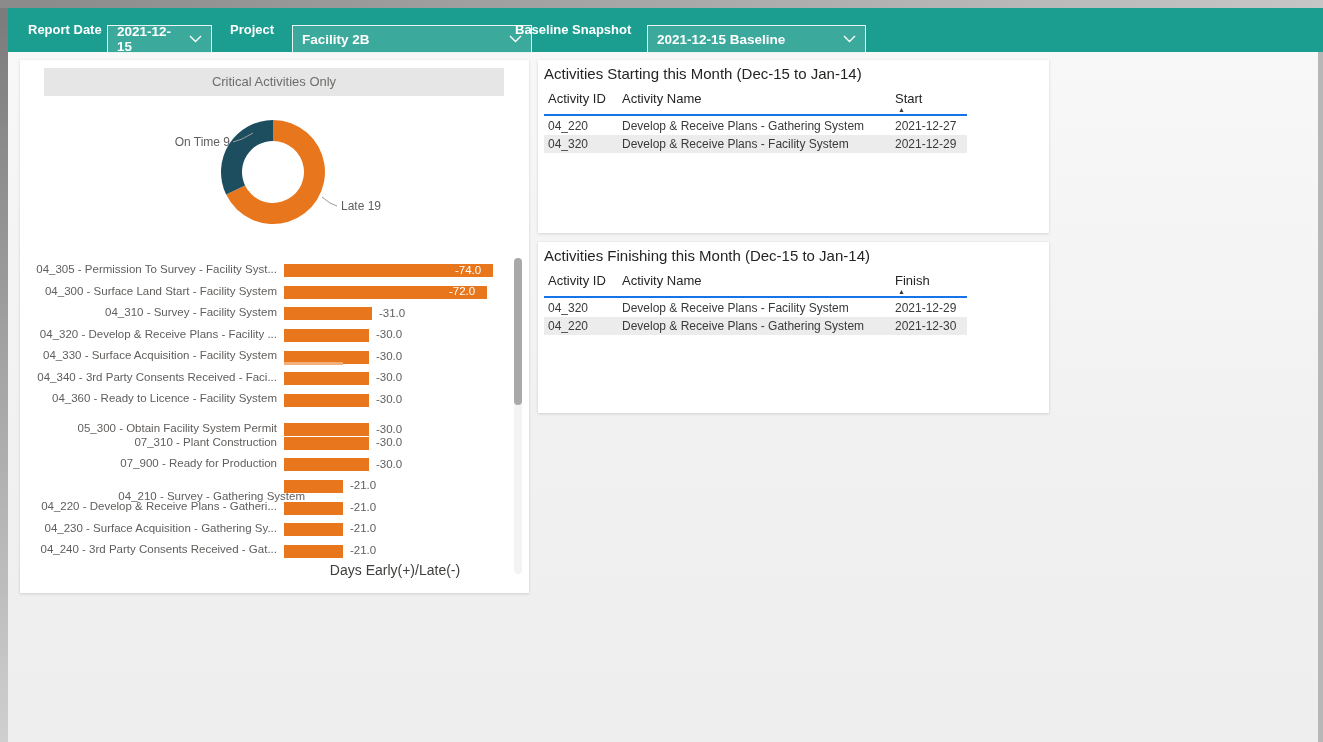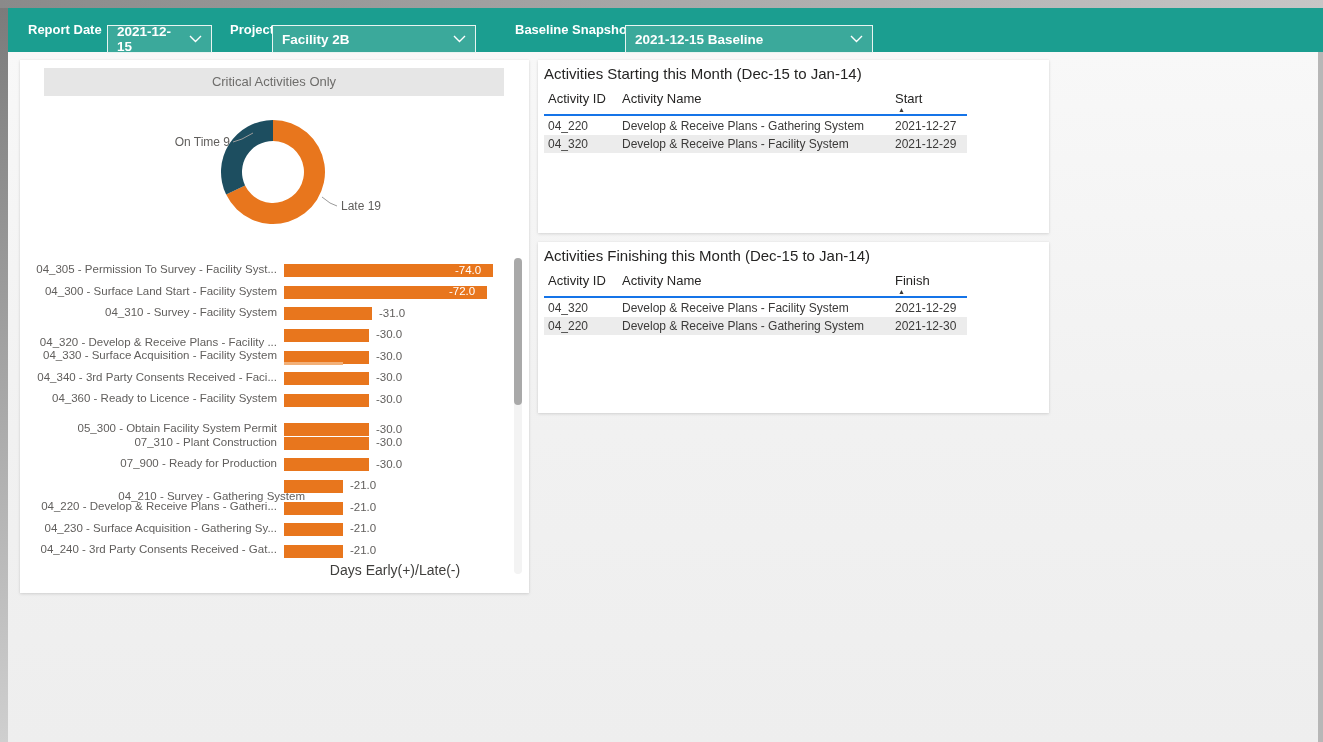--- a/index.html
+++ b/index.html
@@ -95,31 +95,31 @@
   <div class="flt-dd" style="left:99px; width:105px;">
     <span>2021-12-15</span>
     <span class="chev">
       <svg width="13" height="8" viewBox="0 0 13 8">
           <polyline points="1,1 6.5,6.5 12,1" fill="none" stroke="#FFFFFF" stroke-width="1.4"></polyline>
         </svg>
     </span>
   </div>
 
   <span class="flt-label" style="left:222px;">Project</span>
-  <div class="flt-dd" style="left:264px; width:204px;">
+  <div class="flt-dd" style="left:284px; width:240px;">
     <span>Facility 2B</span>
     <span class="chev">
       <svg width="13" height="8" viewBox="0 0 13 8">
           <polyline points="1,1 6.5,6.5 12,1" fill="none" stroke="#FFFFFF" stroke-width="1.4"></polyline>
         </svg>
     </span>
   </div>
 
   <span class="flt-label" style="left:507px;">Baseline Snapshot</span>
-  <div class="flt-dd" style="left:617px; width:248px;gap:20px;">
+  <div class="flt-dd" style="left:639px; width:219px;gap:20px;">
     <span>2021-12-15 Baseline</span>
     <span class="chev">
       <svg width="13" height="8" viewBox="0 0 13 8">
           <polyline points="1,1 6.5,6.5 12,1" fill="none" stroke="#FFFFFF" stroke-width="1.4"></polyline>
         </svg>
     </span>
   </div>
 </div>
 
 <div class="panel" id="left-panel">
@@ -146,21 +146,21 @@
         <div class="bar-cat" style="top: 3px;">04_300 - Surface Land Start - Facility System</div>
         <div class="bar-rect" style="top: 4.285px; height: 13px; width: 203px;"></div>
         <span class="bar-val inside" style="top: 3.5px; left: 429px;">-72.0</span>
       </div>
       <div class="bar-row" style="top: 43.14px; height: 21.57px;">
         <div class="bar-cat" style="top: 3px;">04_310 - Survey - Facility System</div>
         <div class="bar-rect" style="top: 4.285px; height: 13px; width: 88px;"></div>
         <span class="bar-val outside" style="top: 3.5px; left: 359px;">-31.0</span>
       </div>
       <div class="bar-row" style="top: 64.71px; height: 21.57px;">
-        <div class="bar-cat" style="top: 11px;">04_320 - Develop &amp; Receive Plans - Facility ...</div>
+        <div class="bar-cat" style="top: 3px;">04_320 - Develop &amp; Receive Plans - Facility ...</div>
         <div class="bar-rect" style="top: 4.285px; height: 13px; width: 85px;"></div>
         <span class="bar-val outside" style="top: 3.5px; left: 356px;">-30.0</span>
       </div>
       <div class="bar-row" style="top: 86.28px; height: 21.57px;">
         <div class="bar-cat" style="top: 3px;">04_330 - Surface Acquisition - Facility System</div>
         <div class="bar-rect" style="top: 4.285px; height: 13px; width: 85px;"></div>
         <span class="bar-val outside" style="top: 3.5px; left: 356px;">-30.0</span>
       </div>
       <div class="bar-row" style="top: 107.85px; height: 21.57px;">
         <div class="bar-cat" style="top: 3px;">04_340 - 3rd Party Consents Received - Faci...</div>

